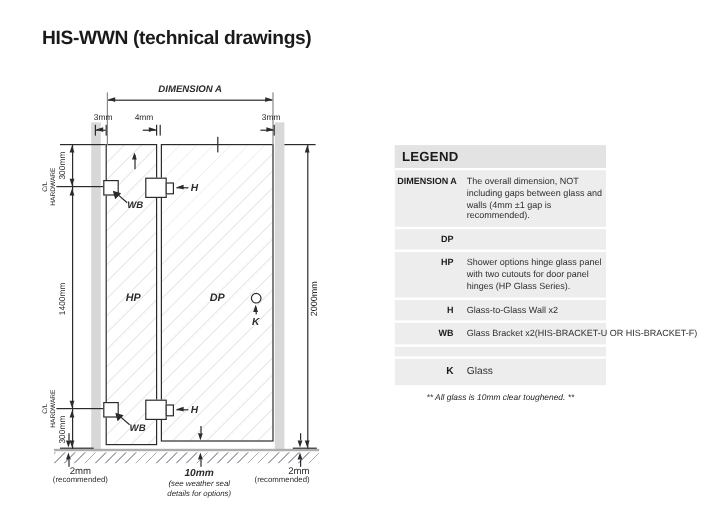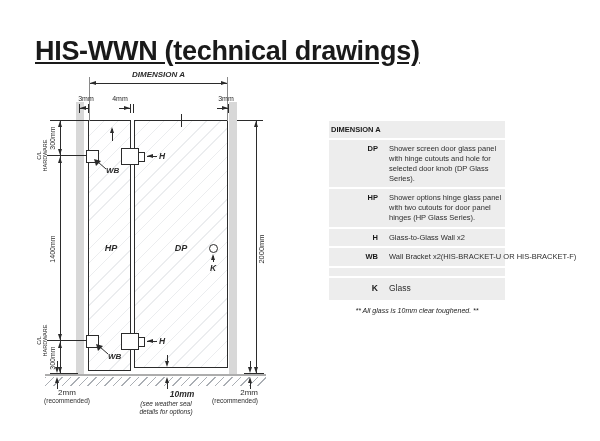--- a/index.html
+++ b/index.html
@@ -17,21 +17,21 @@
   .glass{position:absolute;box-sizing:border-box;border:1px solid var(--line,#2b2b2b);
          background:#fff repeating-linear-gradient(135deg, rgba(125,135,148,.15) 0px, rgba(125,135,148,.15) 1px, transparent 1px, transparent 10px);}
   .piece{position:absolute;box-sizing:border-box;border:1px solid var(--line,#2b2b2b);background:#fff;}
   .floorline{position:absolute;background:var(--floor,#adadad);}
   .floorhatch{position:absolute;background:repeating-linear-gradient(135deg, rgba(100,108,118,.55) 0px, rgba(100,108,118,.55) 1px, transparent 1px, transparent 6px);}
   .ah{position:absolute;width:0;height:0;border-style:solid;border-color:transparent;}
   .ah-up{border-width:0 2.5px 6px 2.5px;border-bottom-color:var(--line,#2b2b2b);}
   .ah-down{border-width:6px 2.5px 0 2.5px;border-top-color:var(--line,#2b2b2b);}
   .ah-left{border-width:2.5px 6px 2.5px 0;border-right-color:var(--line,#2b2b2b);}
   .ah-right{border-width:2.5px 0 2.5px 6px;border-left-color:var(--line,#2b2b2b);}
-  #title{position:absolute;left:35px;top:36px;font-size:27px;font-weight:bold;letter-spacing:-0.3px;text-decoration:underline;}
+  #title{position:absolute;left:35px;top:24px;font-size:16px;font-weight:bold;letter-spacing:-0.3px;}
   
   .legend{position:absolute;left:329px;top:121px;width:176px;}
   .legend-box{background:var(--legend_bg,#ededed);}
   .legend-header{font-weight:bold;font-size:11px;padding:4px 6px 3px 6px;
                  background:var(--legend_header_bg,#e3e3e3);border-bottom:2px solid #fff;letter-spacing:.2px;}
   .lrow{display:flex;align-items:flex-start;padding:4px 0;border-bottom:2px solid #fff;font-size:7.5px;}
   .lterm{flex:none;width:47px;margin-left:2px;text-align:right;font-weight:bold;line-height:1.25;white-space:nowrap;}
   .ldesc{margin-left:11px;width:114px;line-height:1.3;color:#2e2e2e;}
   .nowrap .ldesc{white-space:nowrap;width:auto;}
   .krow{font-size:8.5px;padding:5px 0 6px 0;border-bottom:none;}
@@ -147,51 +147,52 @@
   <div class="ah ah-down" style="left:55px;top:367px;"></div>
   <div class="ah ah-up" style="left:55px;top:377px;"></div>
   <div class="vl" style="left:57px;top:383px;height:6px;"></div>
   <div class="lbl ctr" style="left:37px;top:389px;width:60px;font-size:8px;">2mm</div>
   <div class="lbl ctr" style="left:37px;top:398px;width:60px;font-size:6.5px;">(recommended)</div>
 
   <div class="vl" style="left:167px;top:355px;height:6px;"></div>
   <div class="ah ah-down" style="left:165px;top:361px;"></div>
   <div class="ah ah-up" style="left:165px;top:377px;"></div>
   <div class="vl" style="left:167px;top:383px;height:6px;"></div>
-  <div class="lbl bi ctr" style="left:152px;top:390px;width:60px;font-size:8.5px;">10mm</div>
+  <div class="lbl bi ctr" style="left:136px;top:390px;width:60px;font-size:8.5px;">10mm</div>
   <div class="lbl ctr" style="left:126px;top:401px;width:80px;font-size:6.5px;font-style:italic;">(see weather seal</div>
   <div class="lbl ctr" style="left:126px;top:409px;width:80px;font-size:6.5px;font-style:italic;">details for options)</div>
 
   <div class="vl" style="left:250px;top:361px;height:6px;"></div>
   <div class="ah ah-down" style="left:248px;top:367px;"></div>
   <div class="ah ah-up" style="left:248px;top:377px;"></div>
   <div class="vl" style="left:250px;top:383px;height:6px;"></div>
   <div class="lbl" style="left:198px;top:389px;width:60px;font-size:8px;text-align:right;">2mm</div>
   <div class="lbl" style="left:198px;top:398px;width:60px;font-size:6.5px;text-align:right;">(recommended)</div>
 
   <div class="legend">
     <div class="legend-box">
+      <div class="legend-header">LEGEND</div>
       <div class="lrow">
         <div class="lterm">DIMENSION A</div>
+        <div class="ldesc">The overall dimension, NOT including gaps between glass and walls (4mm ±1 gap is recommended).</div>
       </div>
       <div class="lrow">
         <div class="lterm">DP</div>
-        <div class="ldesc">Shower screen door glass panel with hinge cutouts and hole for selected door knob (DP Glass Series).</div>
       </div>
       <div class="lrow">
         <div class="lterm">HP</div>
         <div class="ldesc">Shower options hinge glass panel with two cutouts for door panel hinges (HP Glass Series).</div>
       </div>
       <div class="lrow nowrap">
         <div class="lterm">H</div>
         <div class="ldesc">Glass-to-Glass Wall x2</div>
       </div>
       <div class="lrow nowrap">
         <div class="lterm">WB</div>
-        <div class="ldesc">Wall Bracket x2(HIS-BRACKET-U OR HIS-BRACKET-F)</div>
+        <div class="ldesc">Glass Bracket x2(HIS-BRACKET-U OR HIS-BRACKET-F)</div>
       </div>
       <div class="lempty"></div>
       <div class="lrow krow nowrap">
         <div class="lterm">K</div>
         <div class="ldesc">Glass</div>
       </div>
     </div>
     <div class="lfoot">** All glass is 10mm clear toughened. **</div>
   </div>
 

